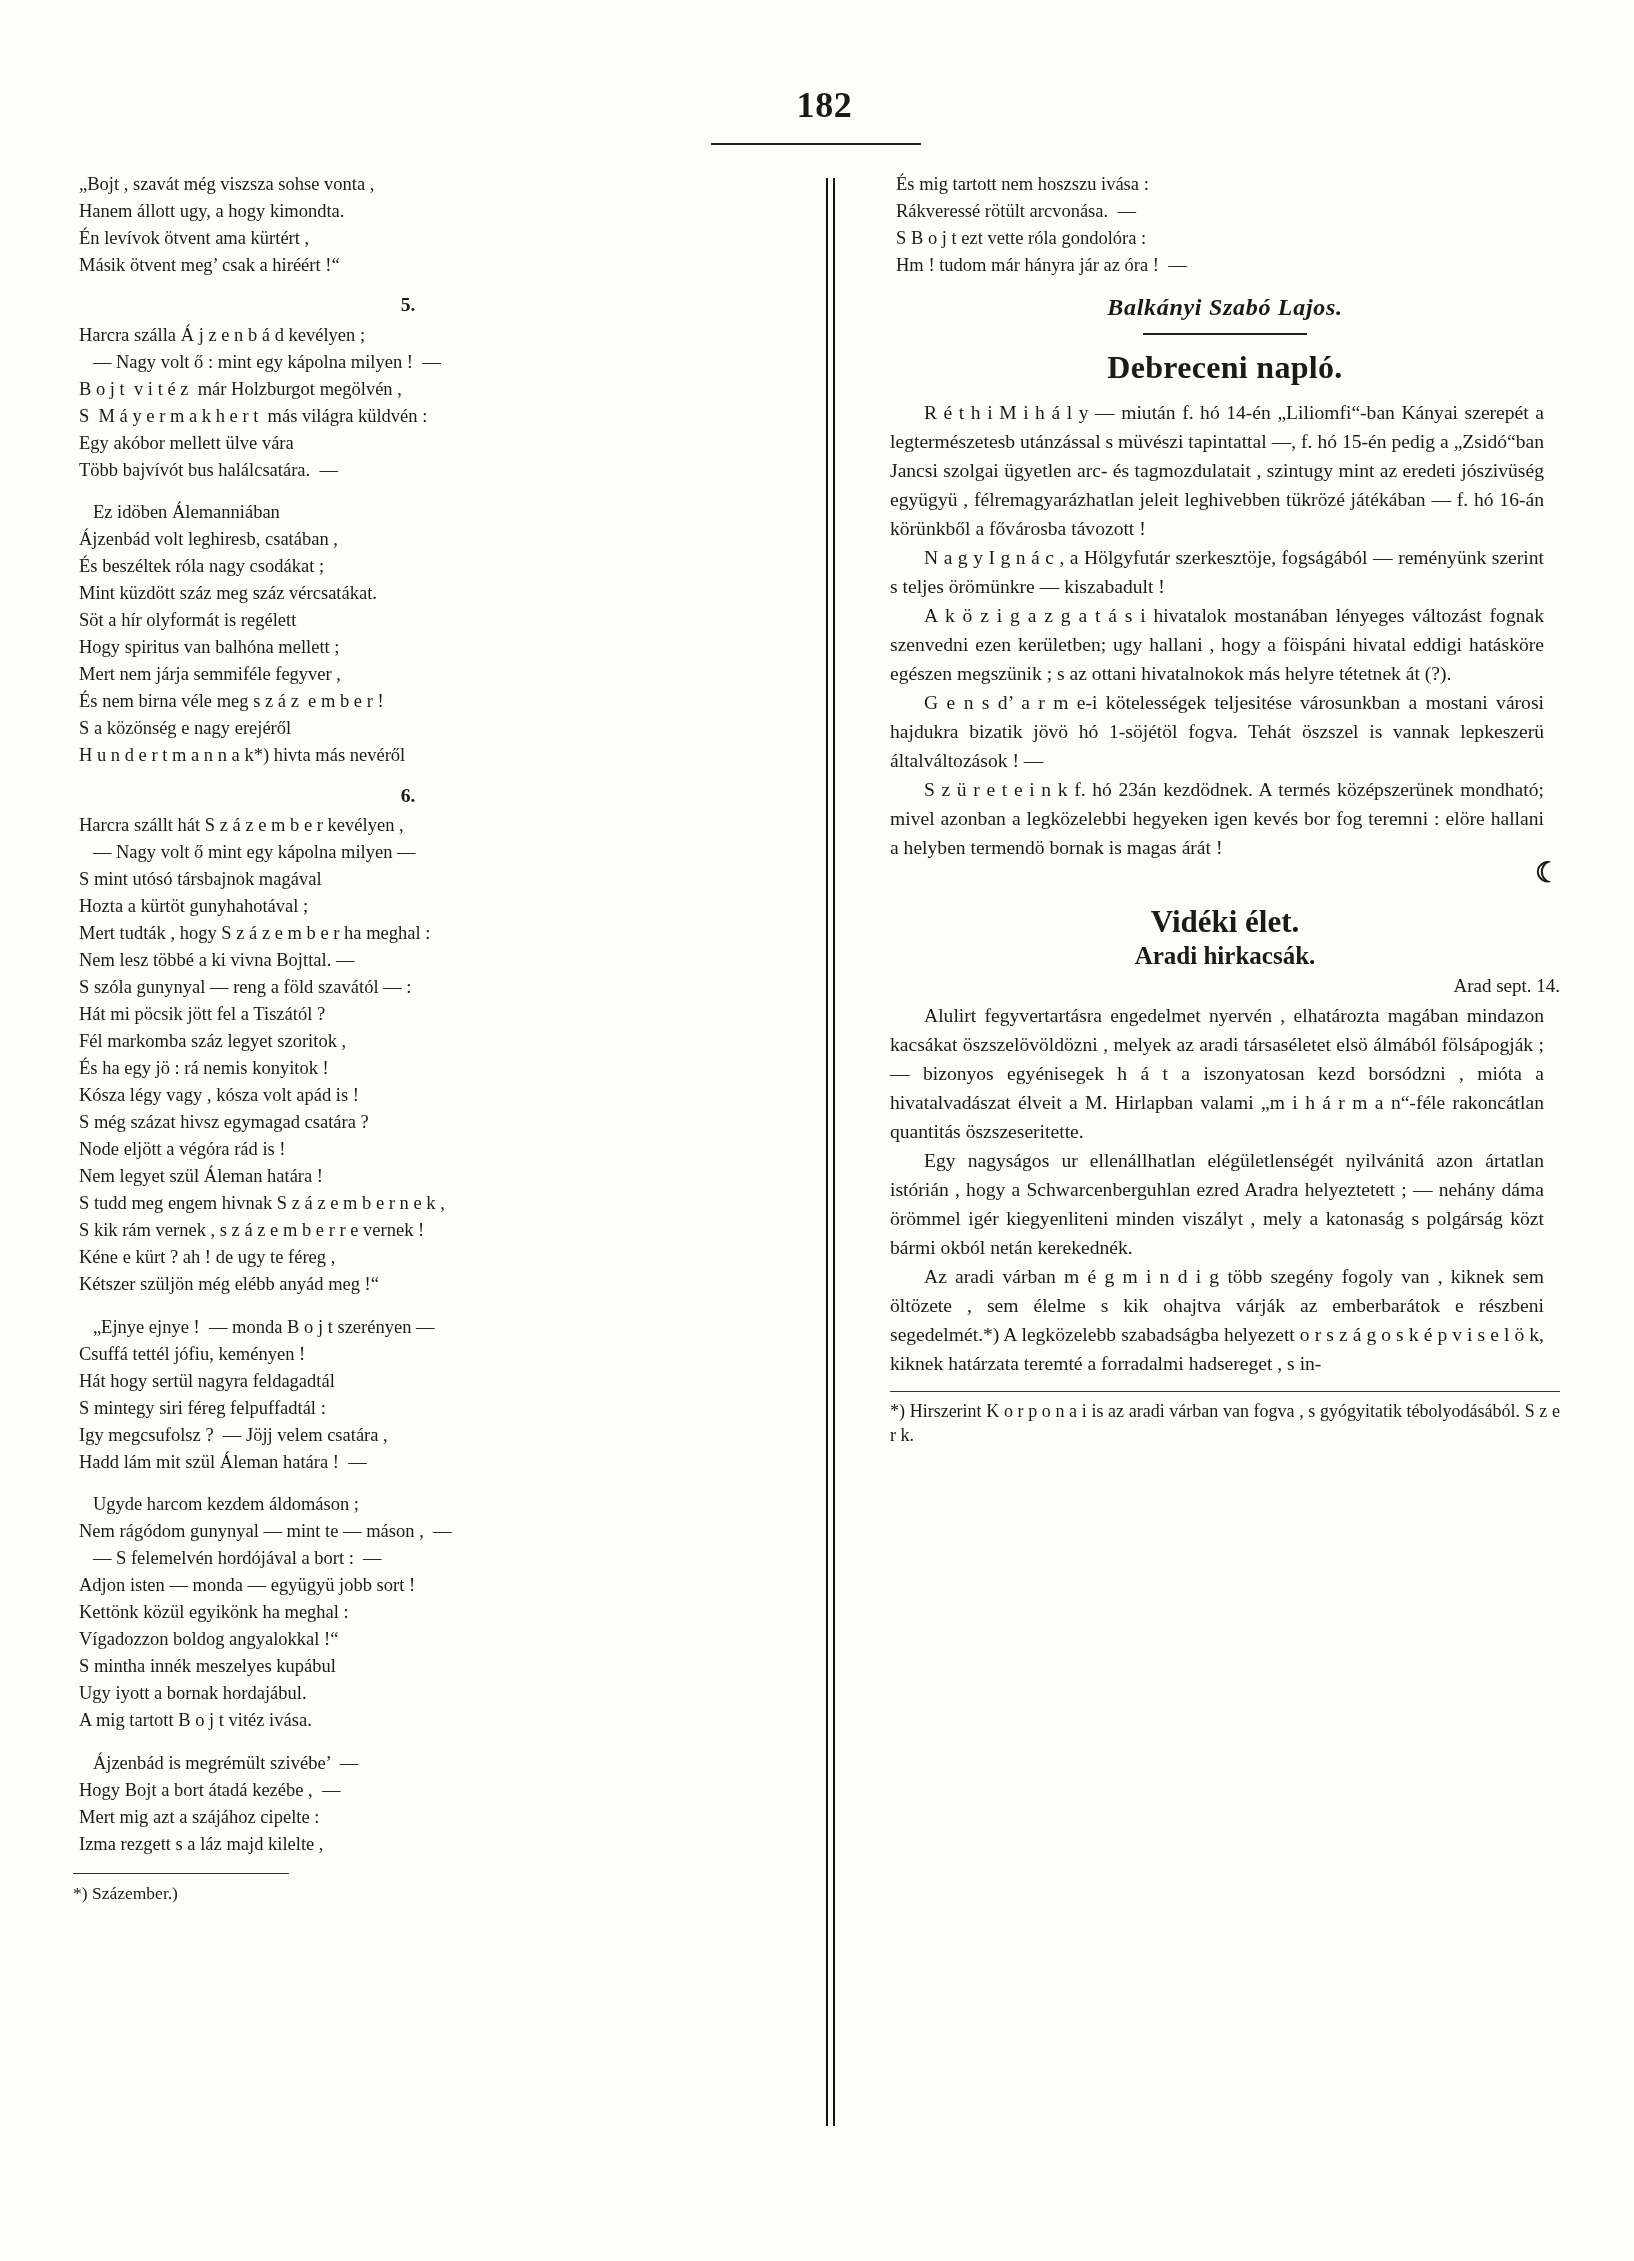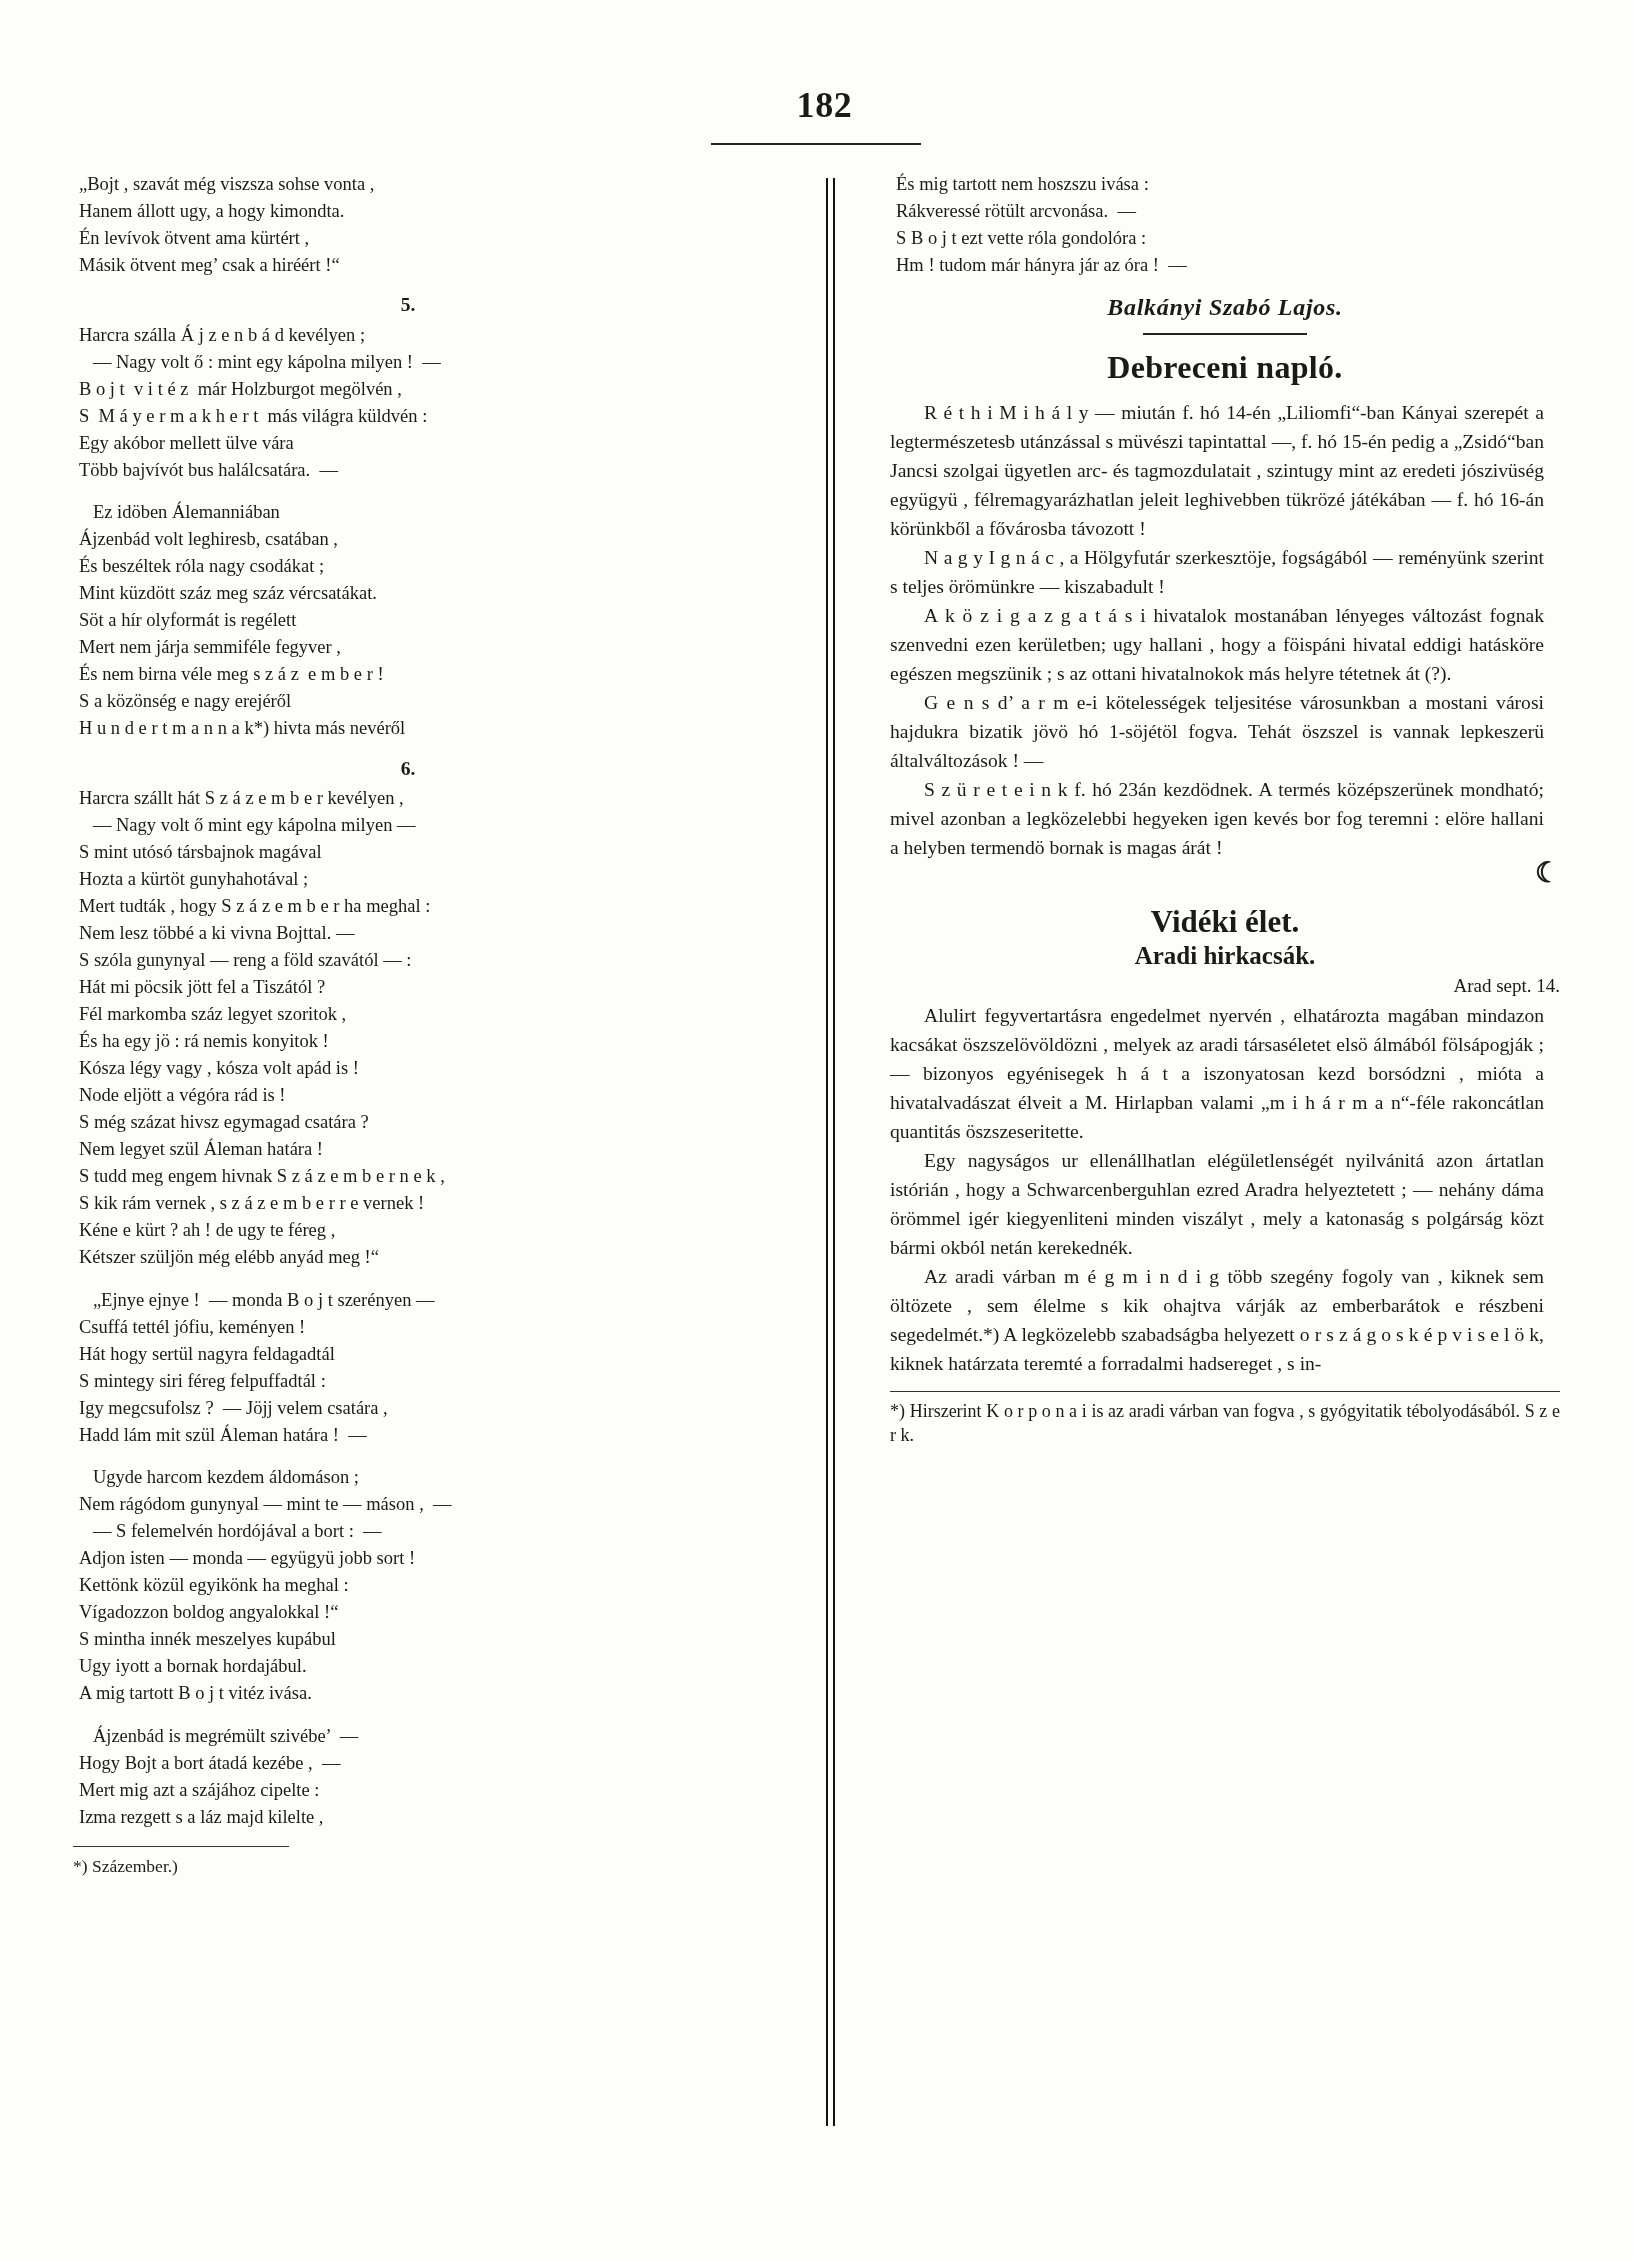--- a/index.html
+++ b/index.html
@@ -203,42 +203,43 @@
         <p class="v">Egy akóbor mellett ülve vára</p>
         <p class="v">Több bajvívót bus halálcsatára.  —</p>
       </div>
 
       <div class="stanza">
         <p class="v">   Ez idöben Álemanniában</p>
         <p class="v">Ájzenbád volt leghiresb, csatában ,</p>
         <p class="v">És beszéltek róla nagy csodákat ;</p>
         <p class="v">Mint küzdött száz meg száz vércsatákat.</p>
         <p class="v">Söt a hír olyformát is regélett</p>
+        <p class="v">Hogy spiritus van balhóna mellett ;</p>
         <p class="v">Mert nem járja semmiféle fegyver ,</p>
         <p class="v">És nem birna véle meg s z á z  e m b e r !</p>
         <p class="v">S a közönség e nagy erejéről</p>
         <p class="v">H u n d e r t m a n n a k*) hivta más nevéről</p>
       </div>
 
       <div class="stanza-num">6.</div>
 
       <div class="stanza">
         <p class="v">Harcra szállt hát S z á z e m b e r kevélyen ,</p>
         <p class="v">   — Nagy volt ő mint egy kápolna milyen —</p>
         <p class="v">S mint utósó társbajnok magával</p>
         <p class="v">Hozta a kürtöt gunyhahotával ;</p>
         <p class="v">Mert tudták , hogy S z á z e m b e r ha meghal :</p>
         <p class="v">Nem lesz többé a ki vivna Bojttal. —</p>
         <p class="v">S szóla gunynyal — reng a föld szavától — :</p>
         <p class="v">Hát mi pöcsik jött fel a Tiszától ?</p>
         <p class="v">Fél markomba száz legyet szoritok ,</p>
         <p class="v">És ha egy jö : rá nemis konyitok !</p>
         <p class="v">Kósza légy vagy , kósza volt apád is !</p>
+        <p class="v">S még százat hivsz egymagad csatára ?</p>
         <p class="v">Node eljött a végóra rád is !</p>
-        <p class="v">S még százat hivsz egymagad csatára ?</p>
         <p class="v">Nem legyet szül Áleman határa !</p>
         <p class="v">S tudd meg engem hivnak S z á z e m b e r n e k ,</p>
         <p class="v">S kik rám vernek , s z á z e m b e r r e vernek !</p>
         <p class="v">Kéne e kürt ? ah ! de ugy te féreg ,</p>
         <p class="v">Kétszer szüljön még elébb anyád meg !“</p>
       </div>
 
       <div class="stanza">
         <p class="v">   „Ejnye ejnye !  — monda B o j t szerényen —</p>
         <p class="v">Csuffá tettél jófiu, keményen !</p>

